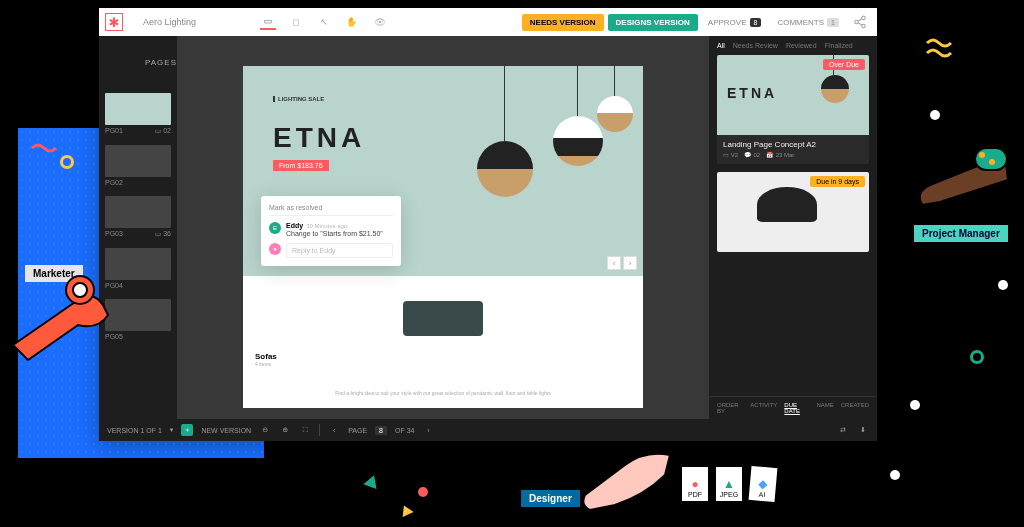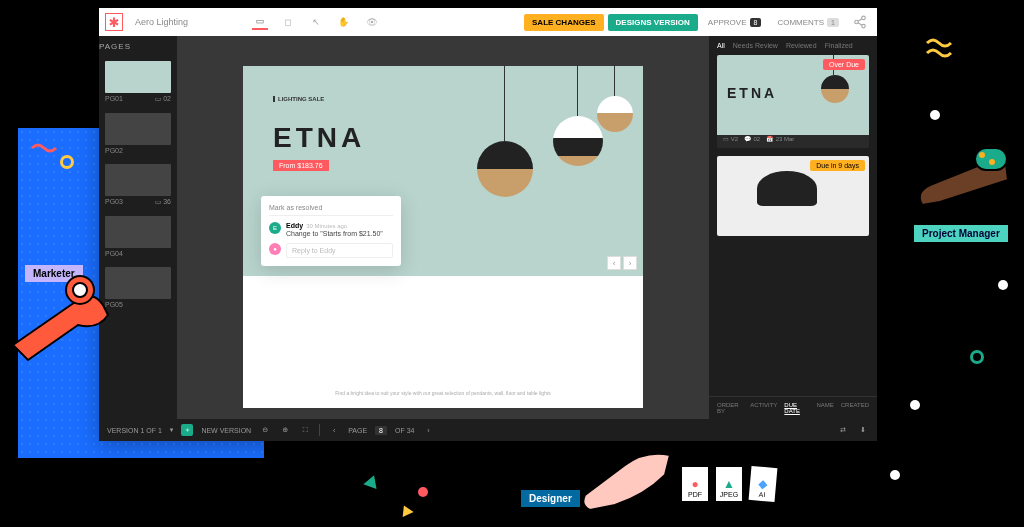--- a/index.html
+++ b/index.html
@@ -1,34 +1,34 @@
 <!DOCTYPE html>
 <html><head>
 <meta charset="utf-8">
 <style>
 *{margin:0;padding:0;box-sizing:border-box;font-family:-apple-system,BlinkMacSystemFont,"Segoe UI",Arial,sans-serif}
 body{background:#000;width:1024px;height:527px;overflow:hidden;position:relative}
 .app{position:absolute;left:99px;top:8px;width:778px;height:433px;background:#2a2a2a;display:flex;flex-direction:column;box-shadow:0 4px 20px rgba(0,0,0,.3)}
 .topbar{height:28px;background:#fff;display:flex;align-items:center;padding:0 6px;gap:4px;font-size:9px}
 .logo{width:18px;height:18px;border:1px solid #ff5a5f;display:flex;align-items:center;justify-content:center;color:#ff5a5f;font-size:13px}
-.proj{color:#888;margin-left:8px}
+.proj{color:#888;margin-left:16px}
 .toolbar{display:flex;gap:12px;margin-left:60px;align-items:center}
 .tool{width:16px;height:16px;display:flex;align-items:center;justify-content:center;color:#aaa}
 .tool.active{border-bottom:2px solid #ff5a5f;color:#666}
 .sp{flex:1}
 .btn{padding:4px 8px;font-size:8px;font-weight:600;border-radius:2px;cursor:pointer}
 .btn-warn{background:#ffb020;color:#000}
 .btn-ok{background:#1aab8b;color:#fff}
 .tabpill{padding:4px 6px;font-size:8px;color:#888;display:flex;align-items:center;gap:3px}
 .badge{background:#333;color:#fff;padding:1px 4px;border-radius:2px;font-size:7px}
 .badge-g{background:#ddd;color:#888}
 .share{width:14px;height:14px;color:#aaa;margin:0 4px}
 .body{flex:1;display:flex;overflow:hidden}
 .sidebar{width:78px;background:#1e1e1e;display:flex;flex-direction:column}
-.sb-hd{color:#aaa;font-size:8px;text-align:left;padding:6px 0;letter-spacing:1px}
+.sb-hd{color:#aaa;font-size:8px;text-align:right;padding:22px 0;letter-spacing:1px}
 .thumbs{flex:1;overflow:hidden}
 .thumb{padding:4px 6px}
 .timg{width:100%;height:32px;background:#b8d4cc;border-radius:1px}
 .timg.d{background:#444}
 .trow{display:flex;justify-content:space-between;color:#888;font-size:7px;padding:2px 0}
 .canvas{flex:1;background:#383838;display:flex;align-items:flex-start;justify-content:center;padding:30px 20px;position:relative}
 .art{width:400px;background:#fff;position:relative}
 .hero{height:210px;background:#b8d4cc;position:relative;padding:30px 30px 0}
 .tag{font-size:6px;color:#333;font-weight:600;border-left:2px solid #333;padding-left:3px}
 .brand{font-size:28px;font-weight:700;letter-spacing:4px;color:#222;margin-top:20px}
@@ -76,21 +76,21 @@
 .order{display:flex;padding:5px 8px;font-size:6px;color:#777;gap:7px;border-top:1px solid #333}
 .order .on{color:#fff;text-decoration:underline}
 .bottombar{height:22px;background:#1e1e1e;display:flex;align-items:center;padding:0 8px;font-size:7px;color:#999;gap:8px}
 .bottombar .ic{width:12px;height:12px;display:flex;align-items:center;justify-content:center}
 .plus{background:#1aab8b;color:#fff;border-radius:2px}
 .pgbox{background:#333;padding:1px 4px;border-radius:1px;color:#fff}
 
 .deco{position:absolute;pointer-events:none}
 .blue-panel{left:18px;top:128px;width:246px;height:330px;background:#1a6dff;background-image:radial-gradient(#2b7dff 1px,transparent 1px);background-size:8px 8px;z-index:-1}
 .lbl{padding:3px 8px;font-size:10px;font-weight:700;pointer-events:auto}
-.lbl-m{position:absolute;left:25px;top:265px;background:#c4b5fd}
+.lbl-m{position:absolute;left:25px;top:265px;background:#e5e5e5}
 .lbl-d{position:absolute;left:521px;top:490px;background:#0369a1;color:#fff}
 .lbl-p{position:absolute;left:914px;top:225px;background:#4dd4c0;color:#003}
 .hand{position:absolute}
 .dot{position:absolute;width:10px;height:10px;border-radius:50%;background:#fff}
 </style>
 </head>
 <body>
 
 <div class="deco blue-panel"></div>
 
@@ -100,21 +100,21 @@
     <div class="logo">✱</div>
     <div class="proj">Aero Lighting</div>
     <div class="toolbar">
       <div class="tool active">▭</div>
       <div class="tool">◻</div>
       <div class="tool">↖</div>
       <div class="tool">✋</div>
       <div class="tool">👁</div>
     </div>
     <div class="sp"></div>
-    <div class="btn btn-warn">SALE CHANGES</div>
+    <div class="btn btn-warn">NEEDS VERSION</div>
     <div class="btn btn-ok">DESIGNS VERSION</div>
     <div class="tabpill">
         <span>APPROVE</span>
         <span class="badge">8</span>
       </div>
     <div class="tabpill">
         <span>COMMENTS</span>
         <span class="badge badge-g">1</span>
       </div>
     <div class="share">
@@ -194,20 +194,27 @@
                 <div class="c-txt">Change to "Starts from $21.50"</div>
               </div>
             </div>
             <div class="c-row">
               <div class="av av-p">●</div>
               <div class="reply">Reply to Eddy</div>
             </div>
           </div>
         </div>
         <div class="cats">
+          <div class="cat">
+            <div class="cimg">
+                <div class="sofa"></div>
+              </div>
+            <div class="cname">Sofas</div>
+            <div class="csub">4 items</div>
+          </div>
         </div>
         <div class="trend">
           <div class="tsub">Find a bright idea to suit your style with our great selection of pendants, wall, floor and table lights</div>
         </div>
       </div>
     </div>
 
     <div class="right">
       <div class="filters">
         <span class="on">All</span>
@@ -216,20 +223,21 @@
         <span>Finalized</span>
       </div>
       <div class="cards">
         <div class="card">
           <div class="cbanner cb-red">Over Due</div>
           <div class="cimage">
               <div style="position:absolute;left:10px;top:30px;font-size:14px;font-weight:700;letter-spacing:3px;color:#222">ETNA</div>
               <div class="wire" style="right:35px;height:20px"></div>
               <div style="position:absolute;right:20px;top:20px;width:28px;height:28px;border-radius:50%;background:linear-gradient(180deg,#222 50%,#c89f6b 50%)"></div>
             </div>
+          <div class="ctitle">Landing Page Concept A2</div>
           <div class="cmeta">
               <span>▭ <span>V2</span></span>
               <span>💬 <span>02</span></span>
               <span>📅 <span>23 Mar</span></span>
             </div>
         </div>
         <div class="card">
           <div class="cbanner cb-yel">Due in 9 days</div>
           <div class="cimage" style="background:#eee">
               <div style="position:absolute;left:40px;top:15px;width:60px;height:35px;background:#222;border-radius:50% 50% 10% 10%"></div>

